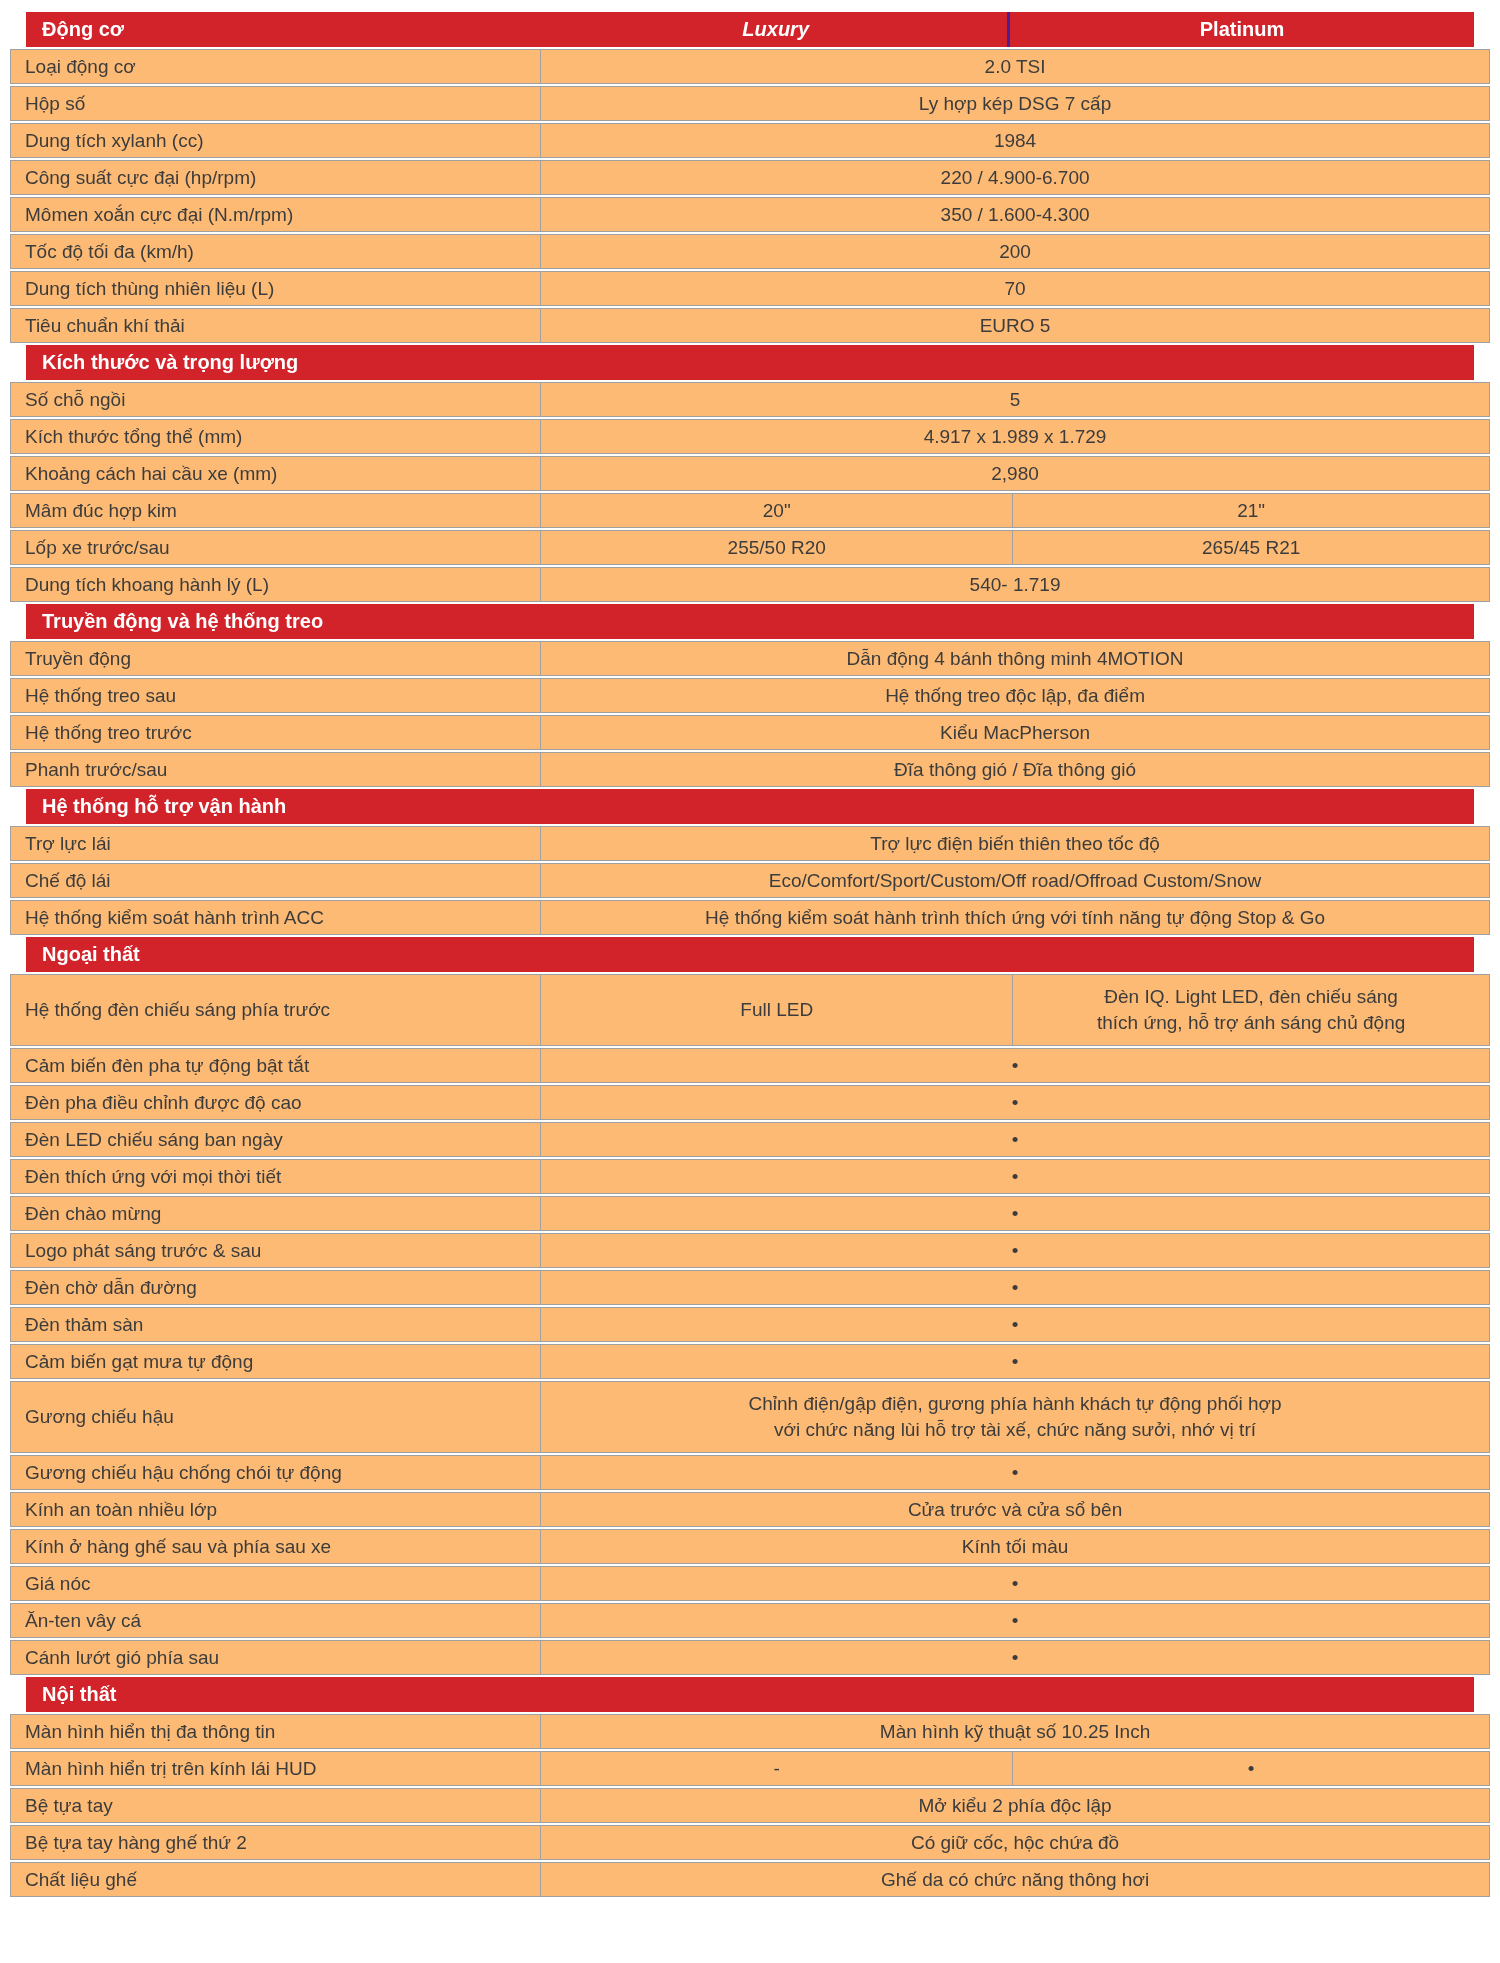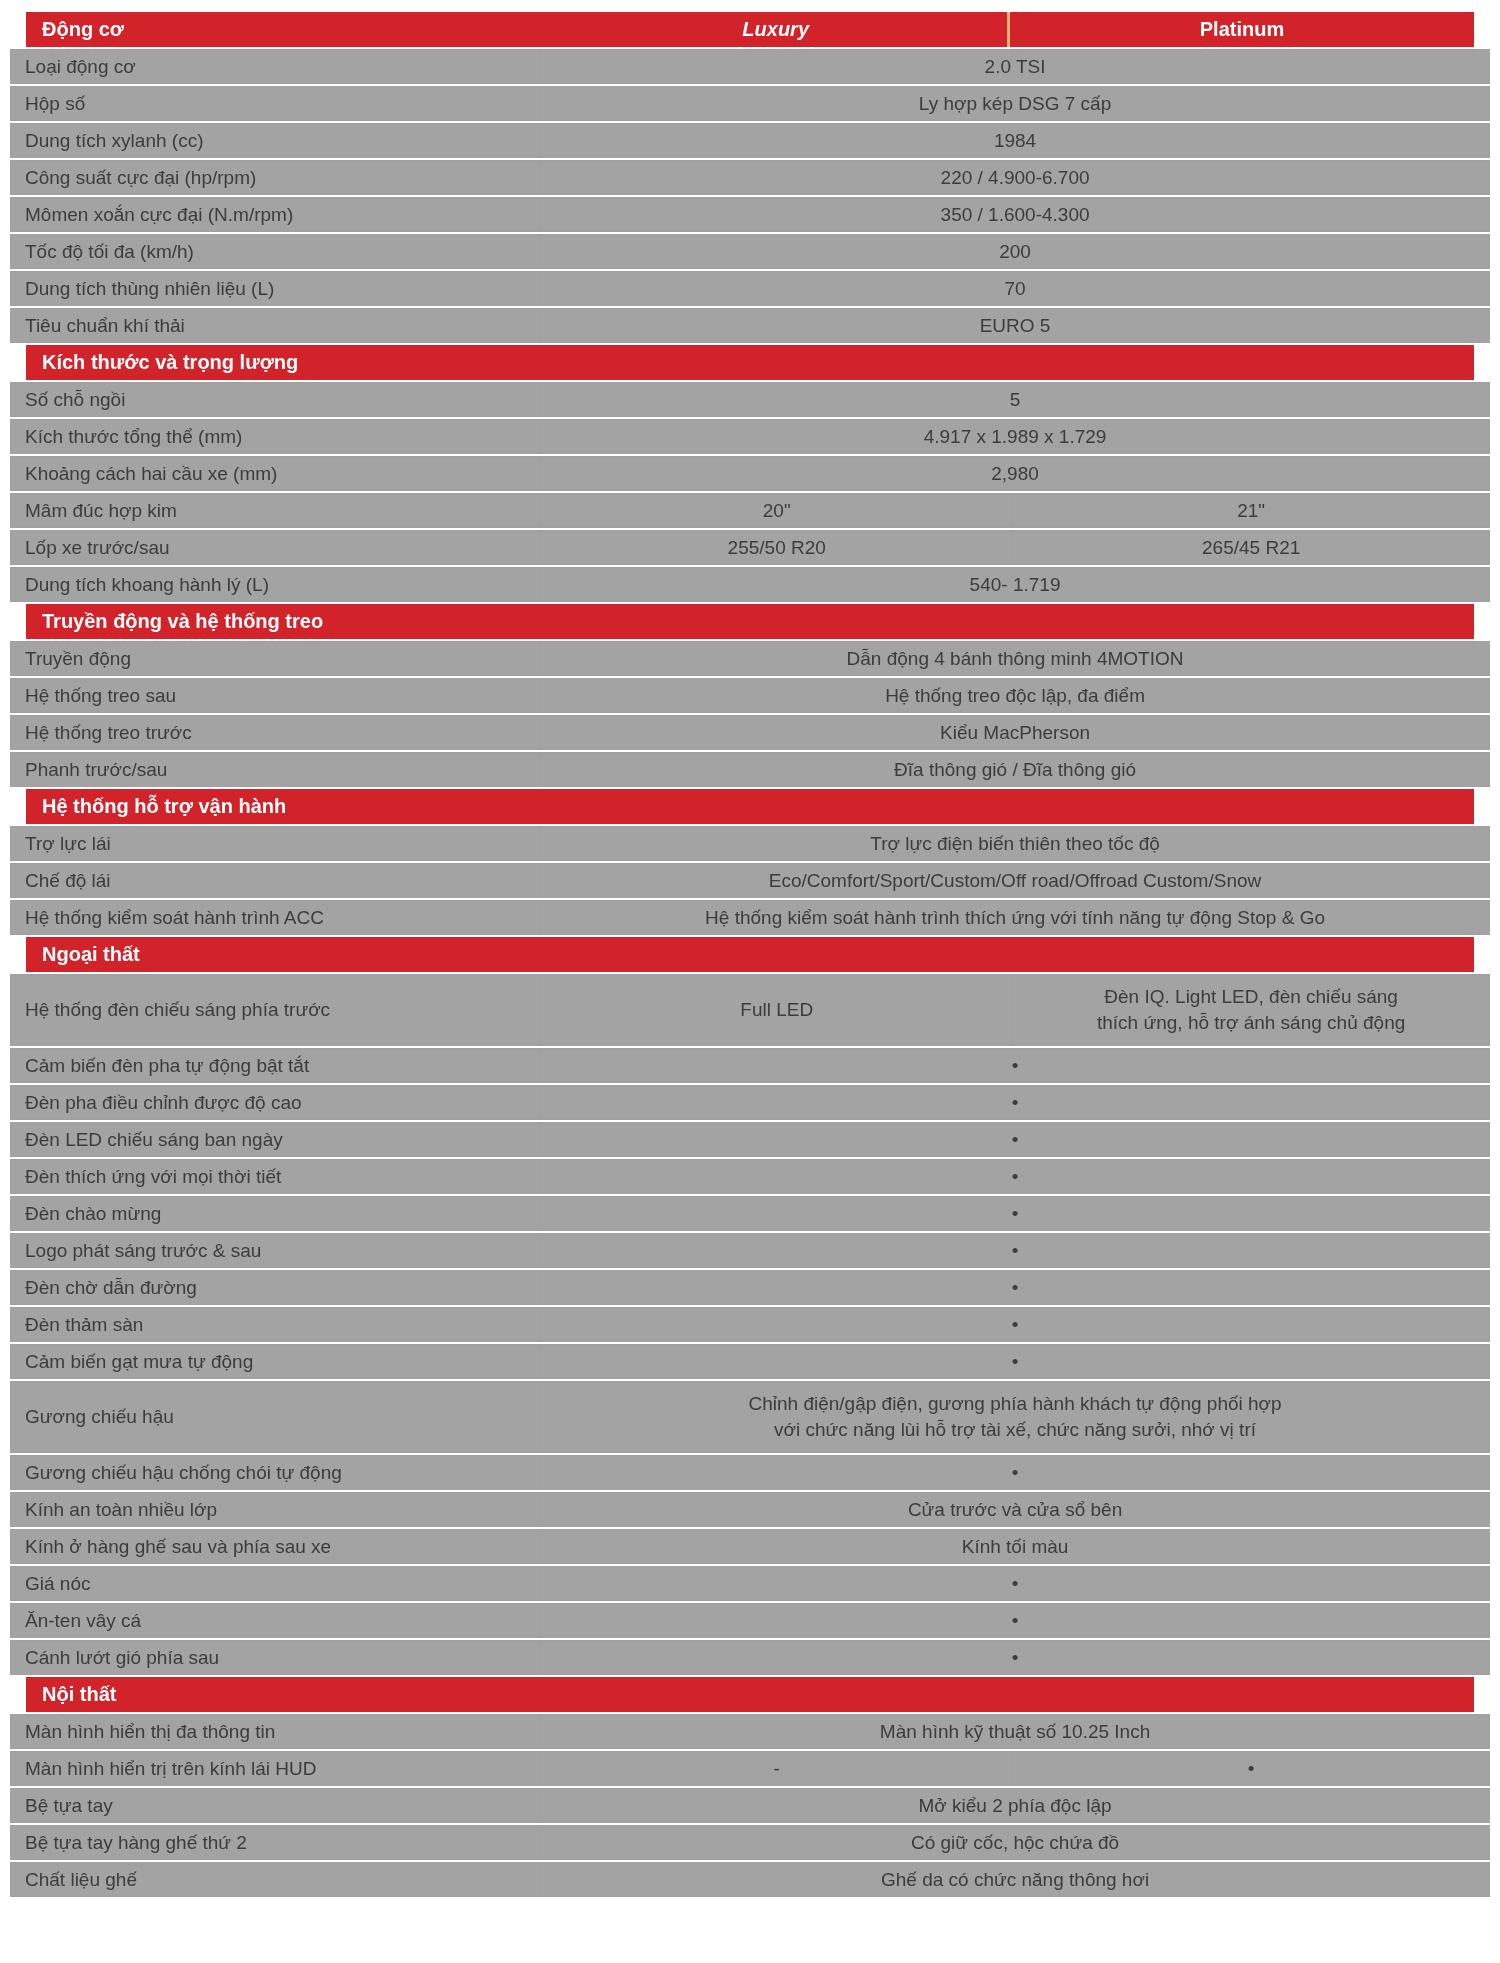--- a/index.html
+++ b/index.html
@@ -13,28 +13,28 @@
   
   .band {
     background: #d2232a; color: #ffffff; font-weight: bold; font-size: 20px;
     display: flex; align-items: stretch; height: 35px; margin: 2px 16px;
     box-sizing: border-box;
   }
   .band-title, .h-title { display: flex; align-items: center; padding-left: 16px; }
   .header-band .h-title { width: 35.8%; box-sizing: border-box; }
   .h-col { display: flex; align-items: center; justify-content: center; box-sizing: border-box; }
   .h-lux { width: 31.95%; font-style: italic; }
-  .h-plat { width: 32.25%; border-left: 3px solid #fdba74; }
+  .h-plat { width: 32.25%; border-left: 3px solid #4c1d95; }
   .section-band .band-title { width: 100%; }
 
   
   .row {
     display: flex; align-items: stretch; margin-top: 2px;
     border: 1px solid #a0a0a0; box-sizing: border-box;
-    min-height: 35px; background: #a3a3a3;
+    min-height: 35px; background: #fdba74;
   }
   .row.tall { min-height: 72px; }
   .cell { display: flex; align-items: center; box-sizing: border-box; font-size: 19px; line-height: 1.35; }
   .cell.label { width: 35.8%; padding: 3px 10px 3px 14px; }
   .cell.value {
     justify-content: center; text-align: center; white-space: pre-line;
     border-left: 1px solid #a0a0a0; padding: 3px 14px;
   }
   .cell.value.full { width: 64.2%; }
   .cell.value.lux  { width: 31.95%; }

